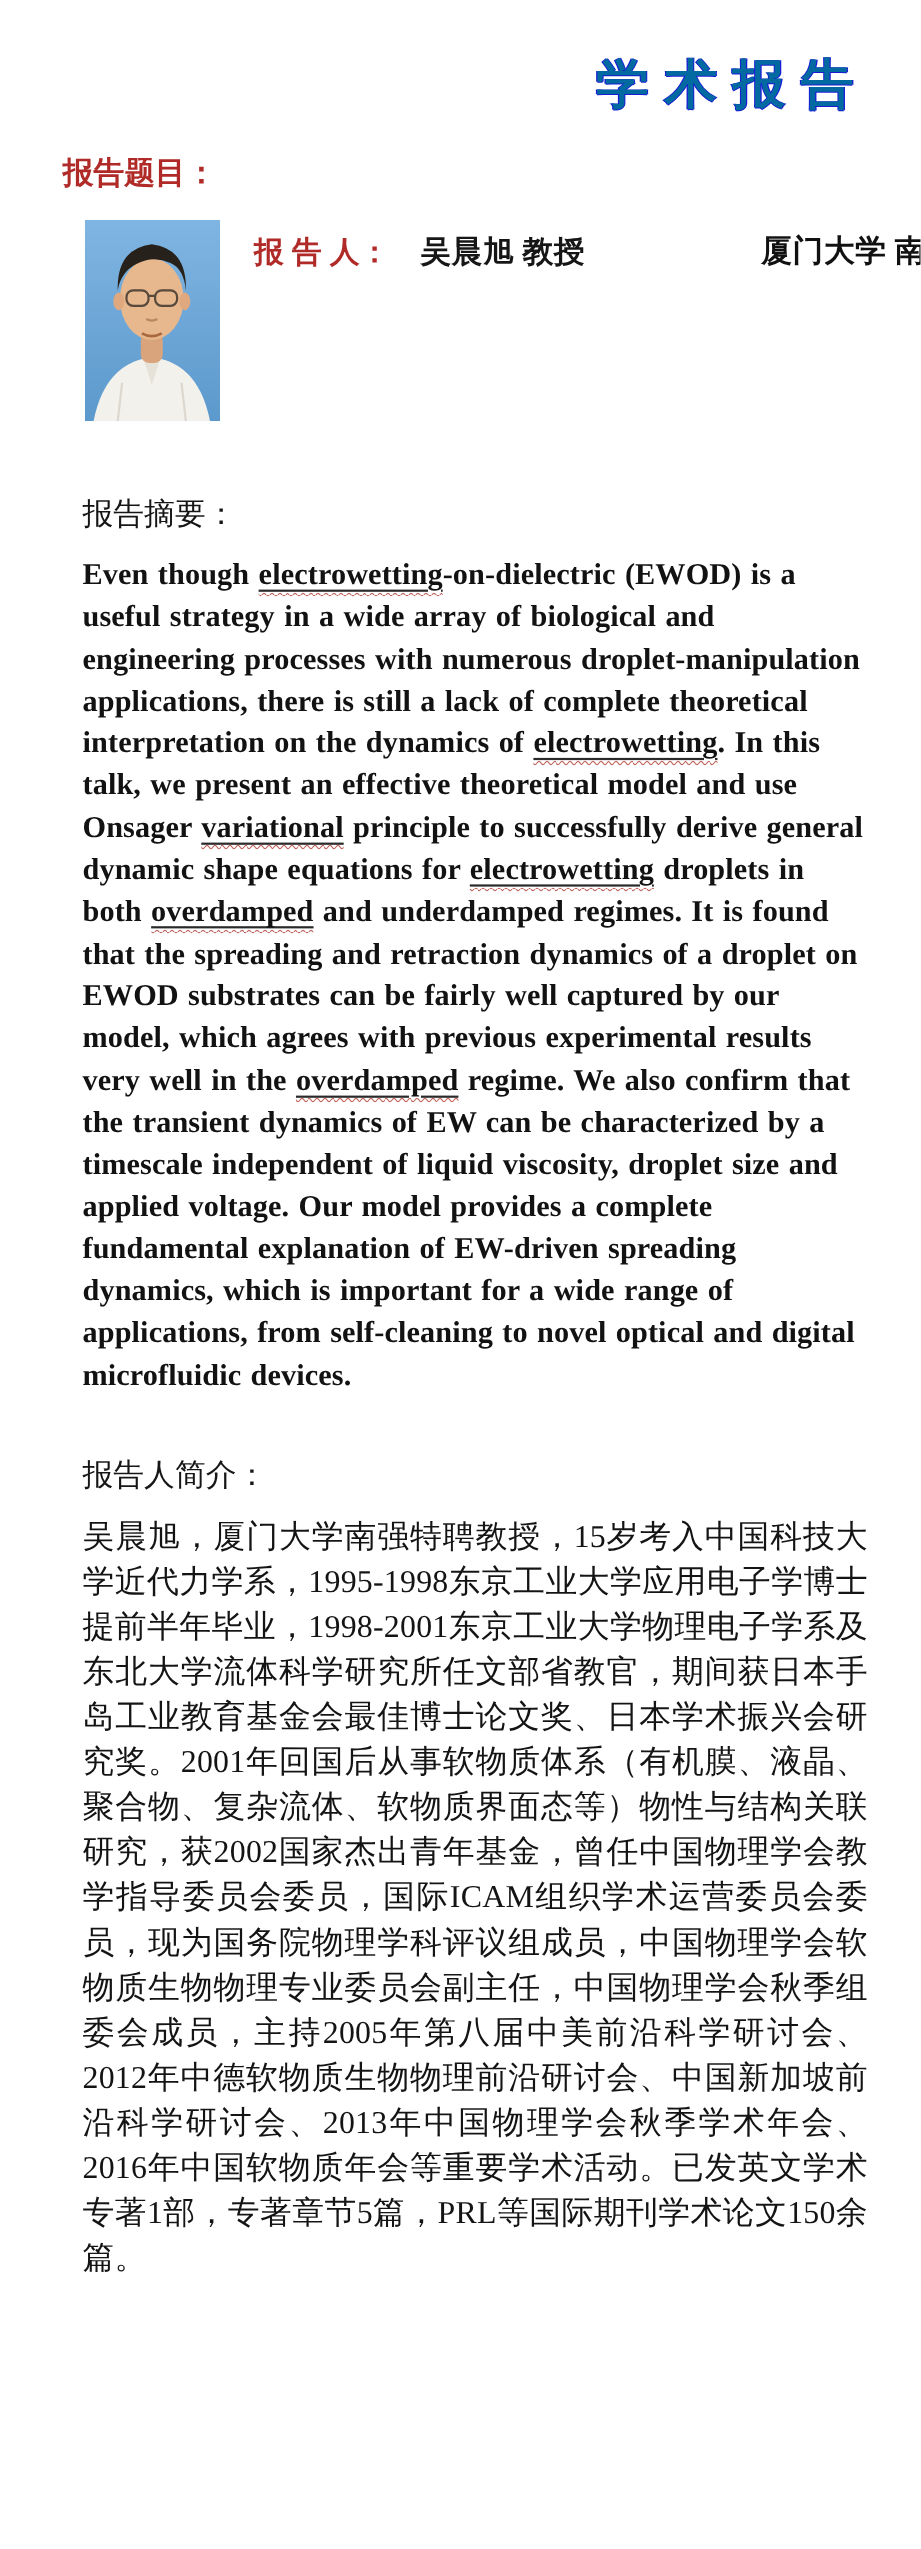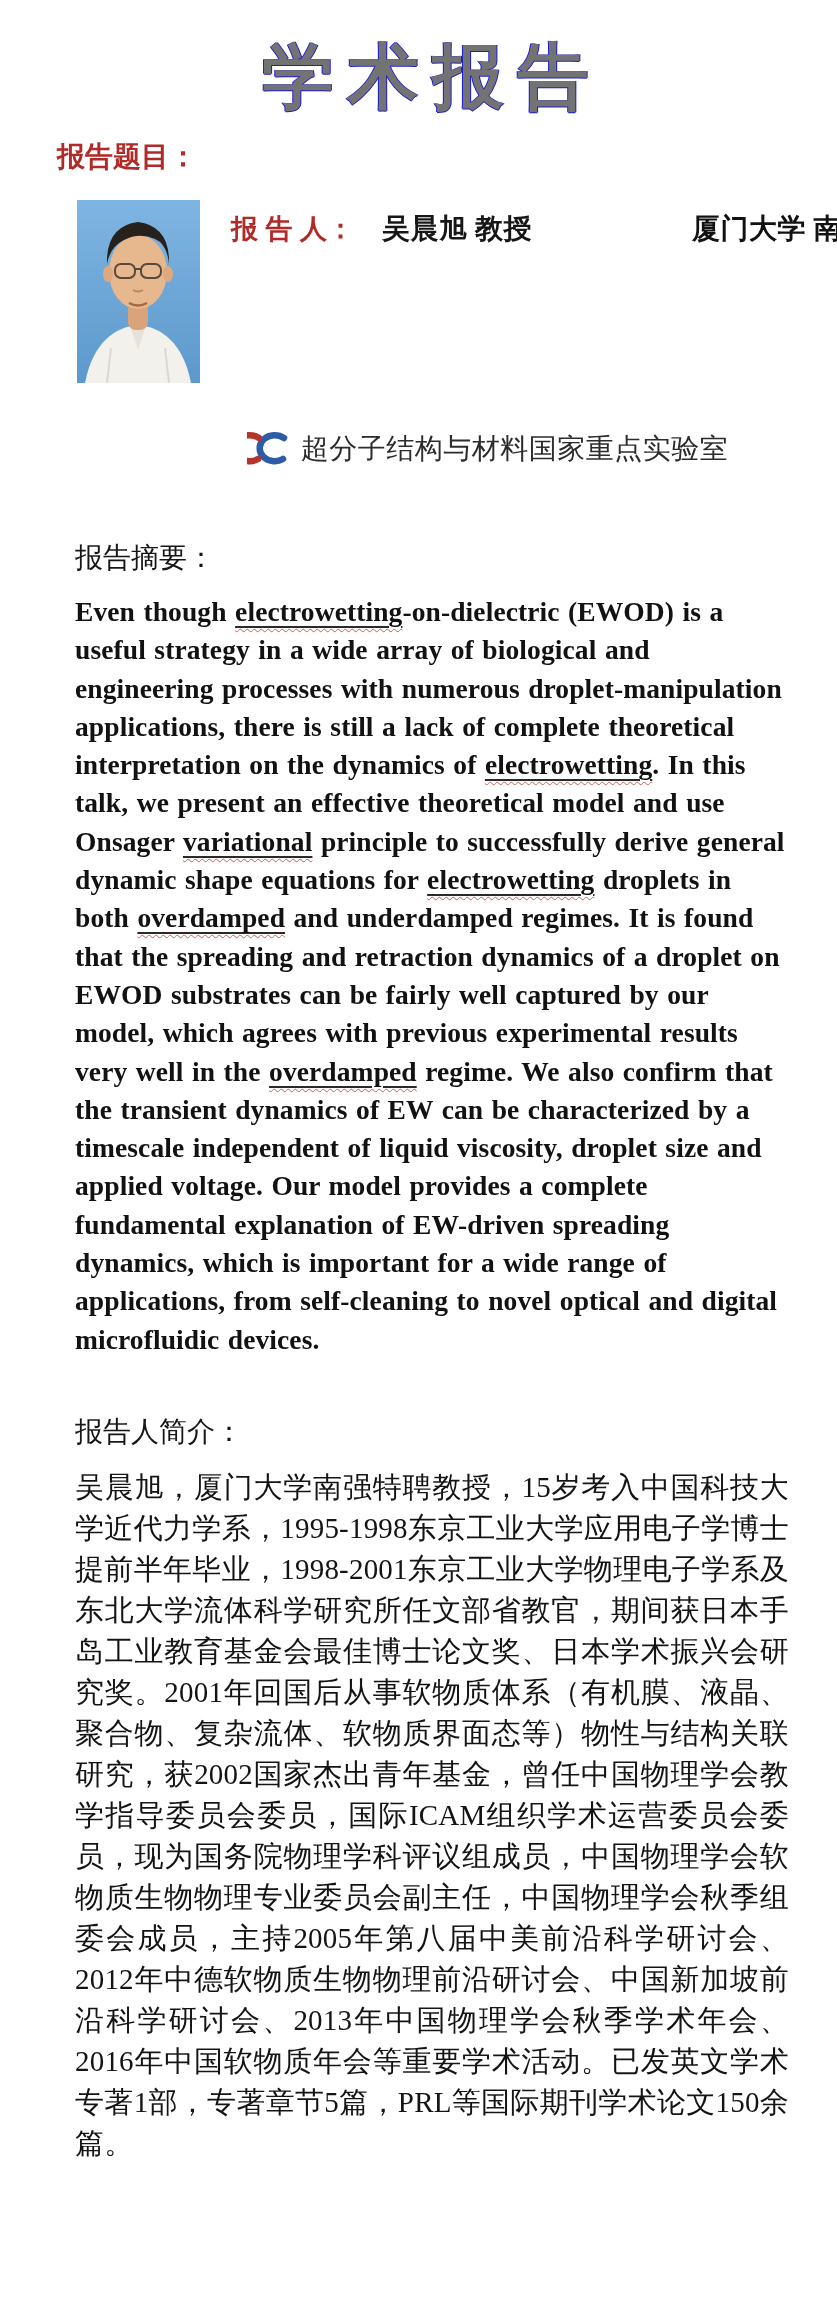--- a/index.html
+++ b/index.html
@@ -10,27 +10,27 @@
     margin:0 auto;
     background:#ffffff;
     font-family:"Liberation Serif","DejaVu Serif",serif;
     color:#111;
     box-sizing:border-box;
     padding:42px 47px 60px 75px;
     overflow:hidden;
   }
   
   .main-title{
-    text-align:center;
+    text-align:right;
     font-family:"DejaVu Sans","Liberation Sans",sans-serif;
     font-weight:900;
-    font-size:71px;
+    font-size:48px;
     line-height:70px;
     letter-spacing:14px;
-    color:#737373;
+    color:#0369a1;
     text-shadow:1px 0 0 #1b1bd6, -1px 0 0 #1b1bd6, 0 1px 0 #1b1bd6;
     margin:0 0 0 0;
   }
   
   .topic-row{
     display:flex;
     align-items:flex-start;
     margin-top:26px;
     margin-left:-18px;
     white-space:nowrap;
@@ -185,27 +185,20 @@
         <span class="red-label">报告地点：</span>
         <span class="info-value">中国新加坡前沿科学研讨会</span>
       </div>
       <div class="info-row">
         <span class="red-label">报告时间：</span>
         <span class="info-value">2023年03月30日 9:00（星期四）</span>
       </div>
     </div>
   </div>
 
-  <div class="lab-row">
-    <svg class="lab-logo" viewBox="0 0 48 48" xmlns="http://www.w3.org/2000/svg">
-      <path d="M37 13 A15 13 0 1 0 36 34" fill="none" stroke="#2d5ca6" stroke-width="6.5" stroke-linecap="round"></path>
-      <path d="M11 34 A15 13 0 1 1 12 13" fill="none" stroke="#b5342c" stroke-width="6.5" stroke-linecap="round"></path>
-    </svg>
-    <span class="lab-name">超分子结构与材料国家重点实验室</span>
-  </div>
 
   <div class="section-heading">报告摘要：</div>
   <p class="abstract-text"><span>Even though </span><span class="u-solid"><span class="u-wavy">electrowetting</span></span><span>-on-dielectric (EWOD) is a useful strategy in a wide array of biological and engineering processes with numerous droplet-manipulation applications, there is still a lack of complete theoretical interpretation on the dynamics of </span><span class="u-solid"><span class="u-wavy">electrowetting</span></span><span>. In this talk, we present an effective theoretical model and use Onsager </span><span class="u-solid"><span class="u-wavy">variational</span></span><span> principle to successfully derive general dynamic shape equations for </span><span class="u-solid"><span class="u-wavy">electrowetting</span></span><span> droplets in both </span><span class="u-solid"><span class="u-wavy">overdamped</span></span><span> and underdamped regimes. It is found that the spreading and retraction dynamics of a droplet on EWOD substrates can be fairly well captured by our model, which agrees with previous experimental results very well in the </span><span class="u-solid"><span class="u-wavy">overdamped</span></span><span> regime. We also confirm that the transient dynamics of EW can be characterized by a timescale independent of liquid viscosity, droplet size and applied voltage. Our model provides a complete fundamental explanation of EW-driven spreading dynamics, which is important for a wide range of applications, from self-cleaning to novel optical and digital microfluidic devices.</span></p>
 
   <div class="section-heading bio-heading">报告人简介：</div>
   <p class="bio-text">吴晨旭，厦门大学南强特聘教授，15岁考入中国科技大学近代力学系，1995-1998东京工业大学应用电子学博士提前半年毕业，1998-2001东京工业大学物理电子学系及东北大学流体科学研究所任文部省教官，期间获日本手岛工业教育基金会最佳博士论文奖、日本学术振兴会研究奖。2001年回国后从事软物质体系（有机膜、液晶、聚合物、复杂流体、软物质界面态等）物性与结构关联研究，获2002国家杰出青年基金，曾任中国物理学会教学指导委员会委员，国际ICAM组织学术运营委员会委员，现为国务院物理学科评议组成员，中国物理学会软物质生物物理专业委员会副主任，中国物理学会秋季组委会成员，主持2005年第八届中美前沿科学研讨会、2012年中德软物质生物物理前沿研讨会、中国新加坡前沿科学研讨会、2013年中国物理学会秋季学术年会、2016年中国软物质年会等重要学术活动。已发英文学术专著1部，专著章节5篇，PRL等国际期刊学术论文150余篇。</p>
 
 </div>
 
 </body></html>

